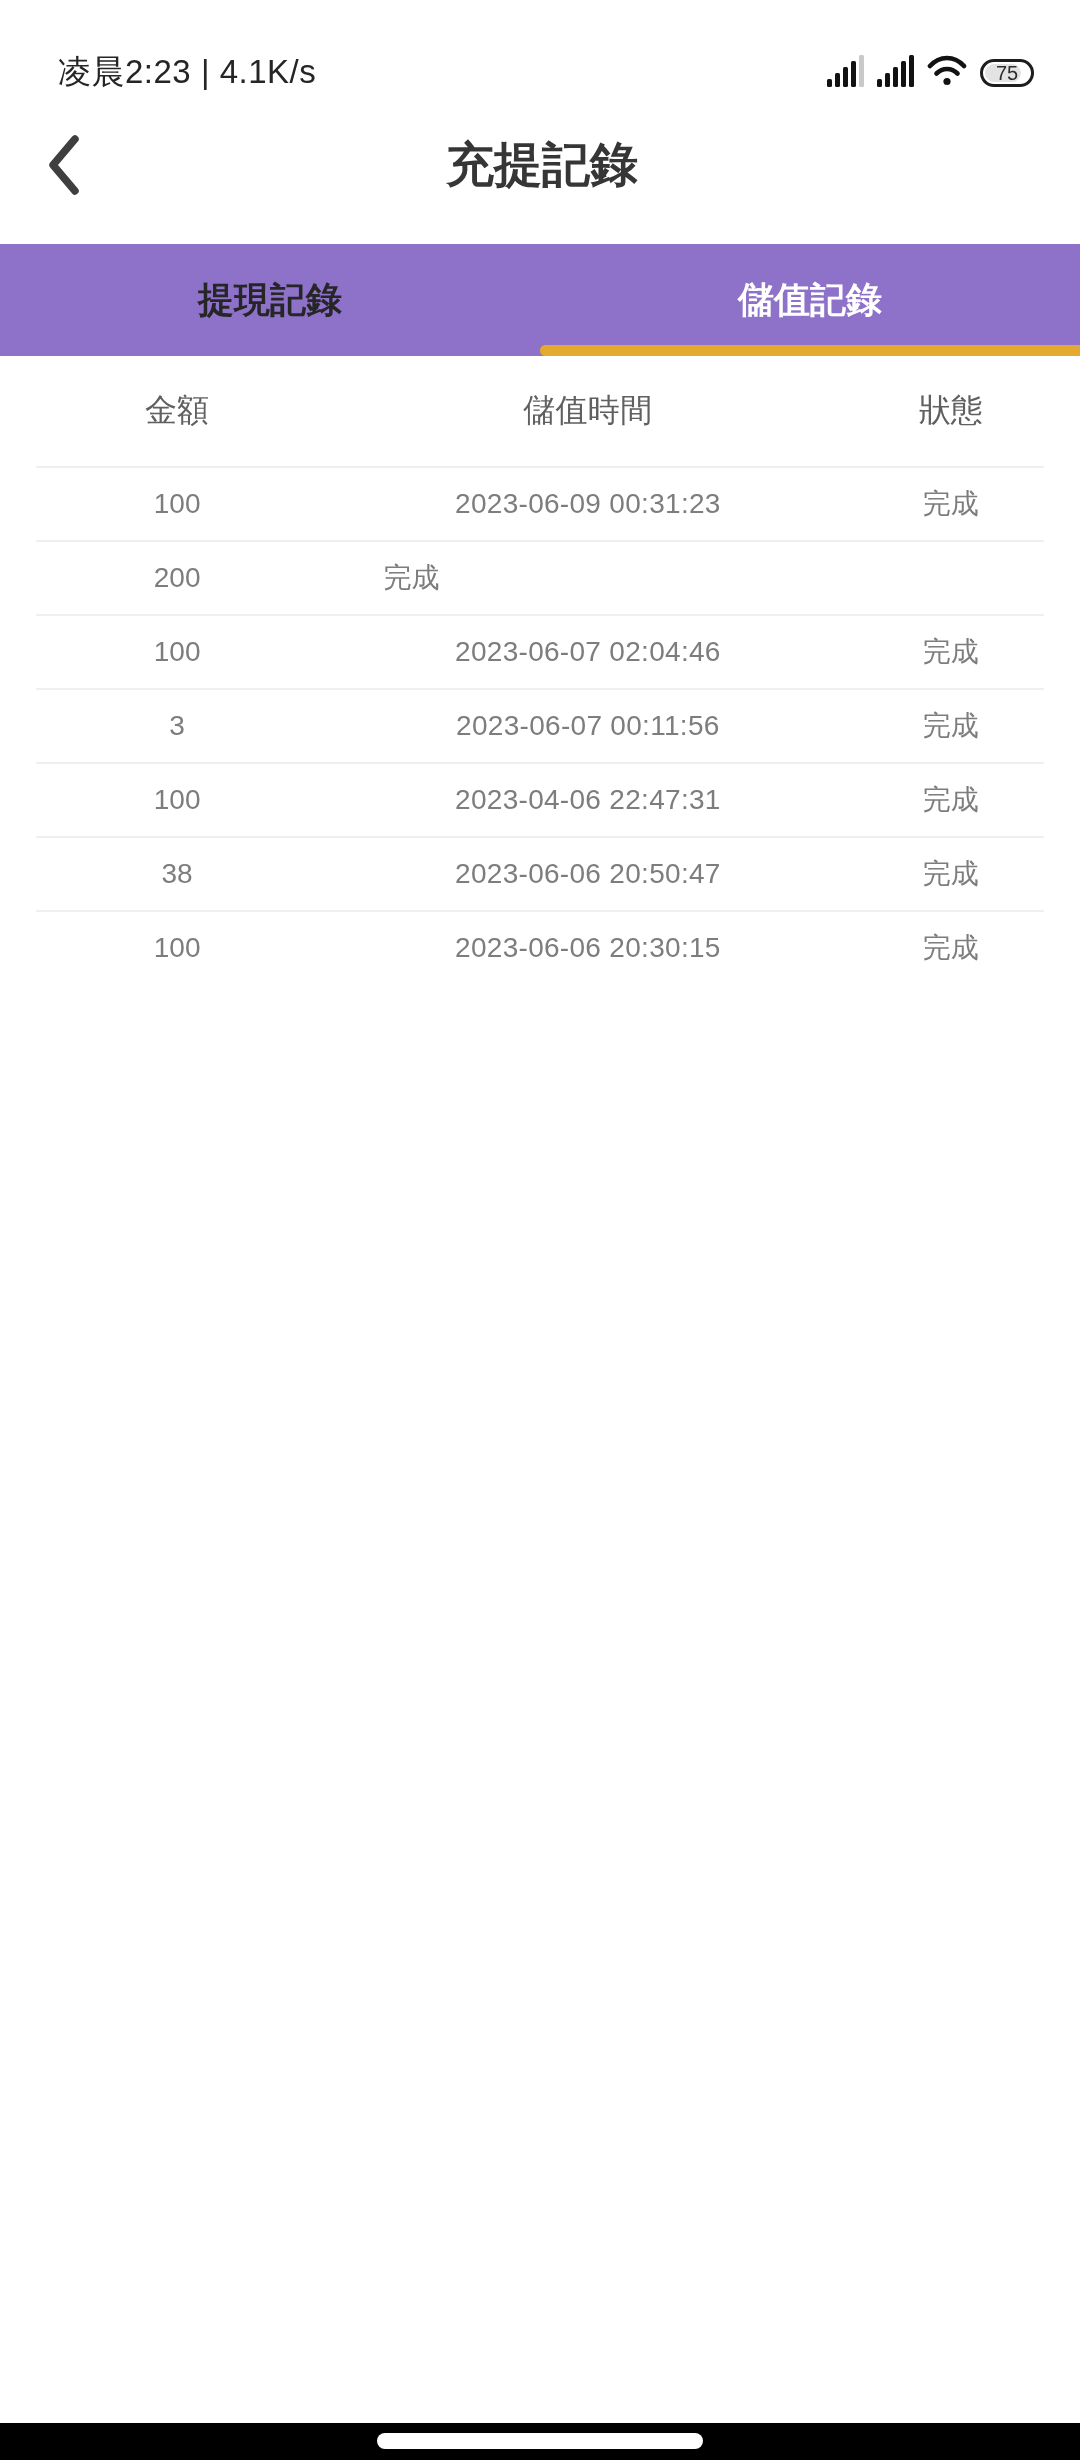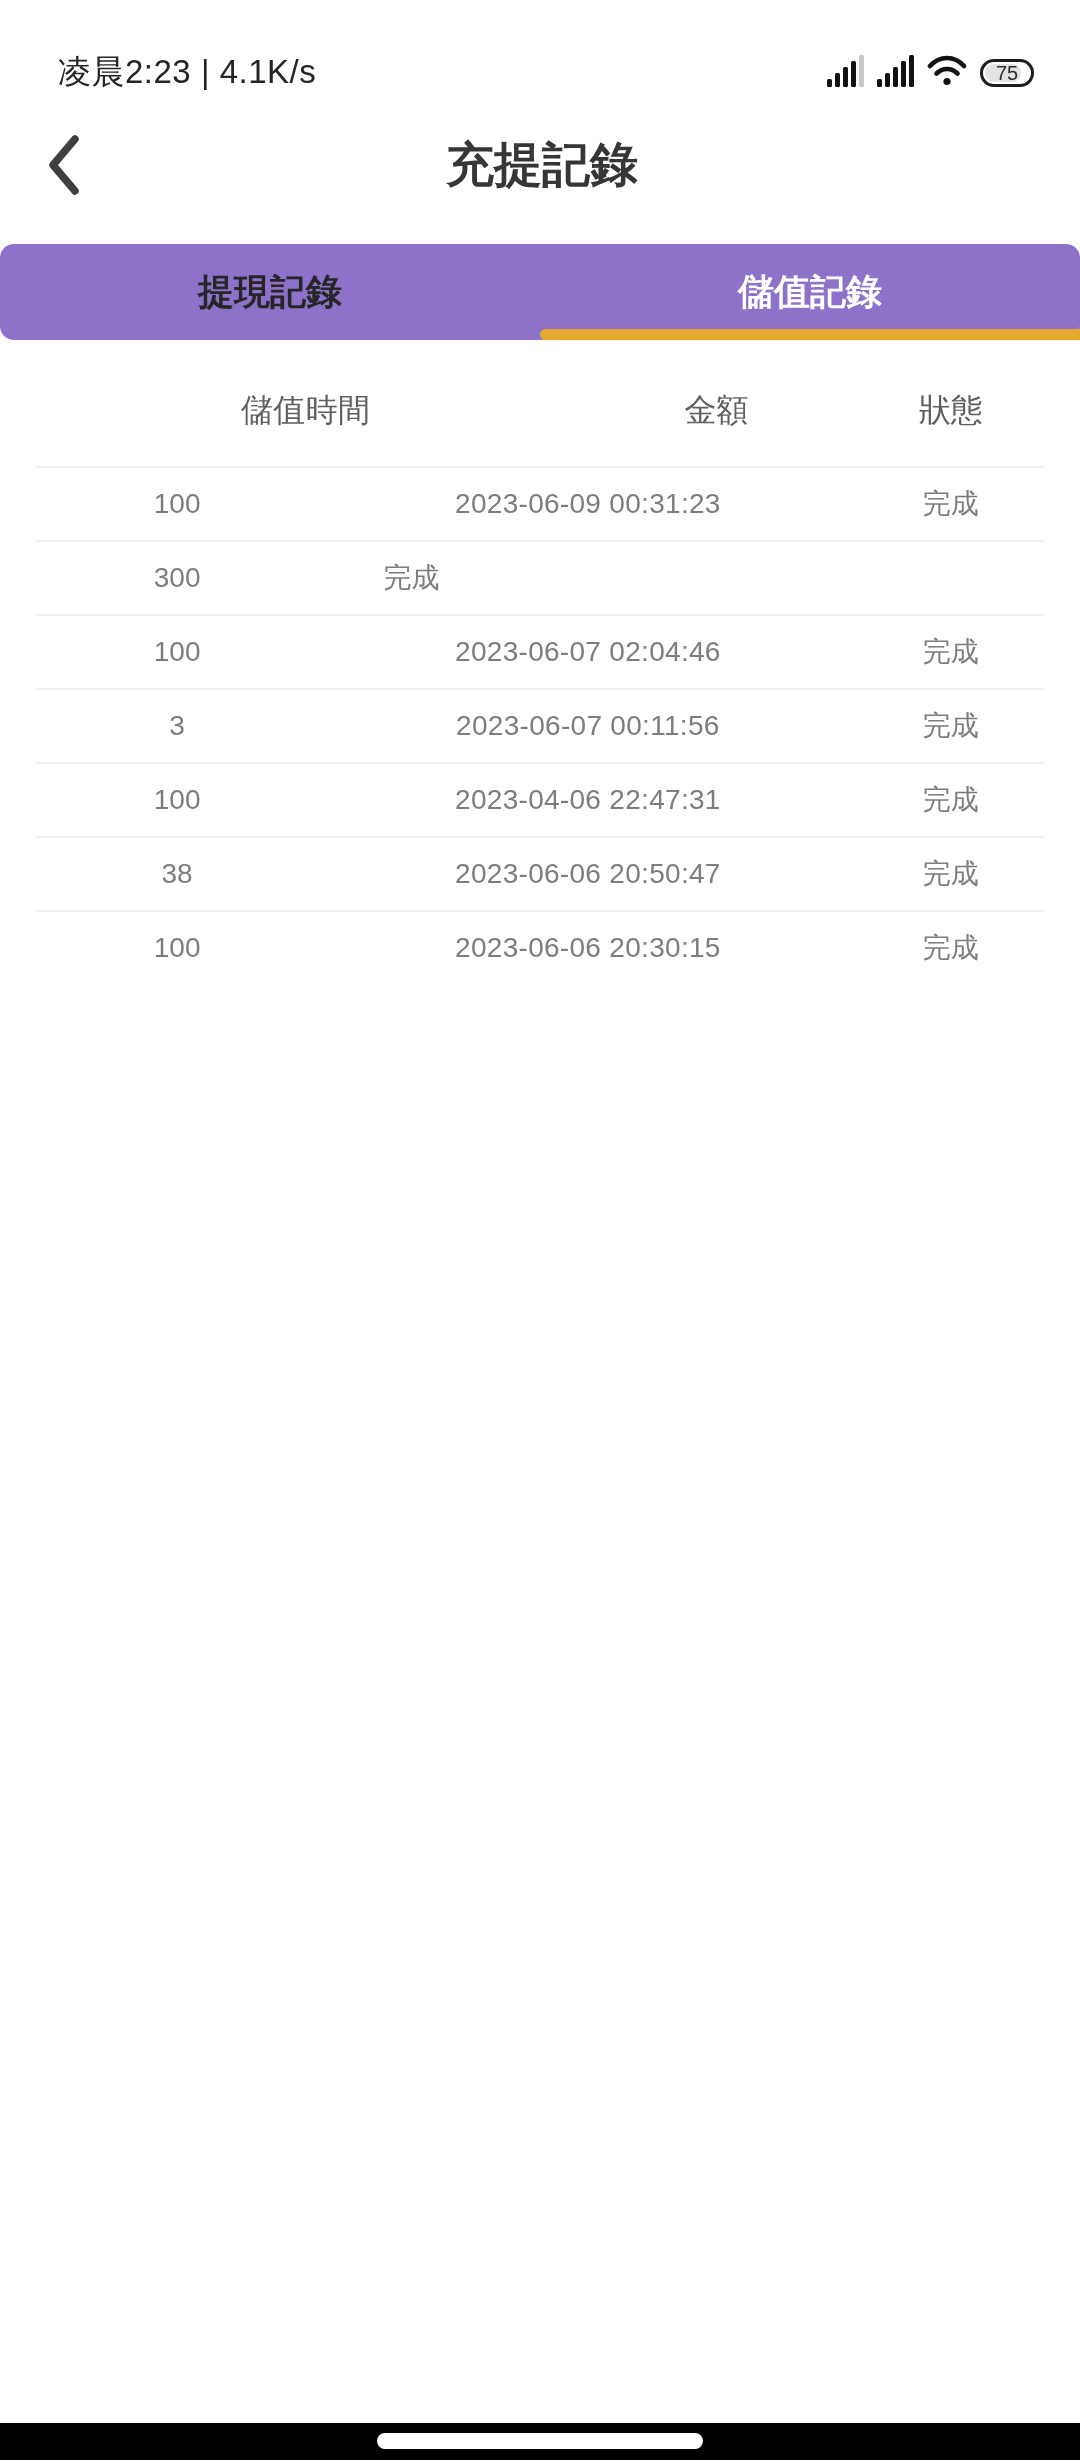--- a/index.html
+++ b/index.html
@@ -45,22 +45,22 @@
   
   .header{position:absolute;top:100px;left:4px;right:0;height:144px;}
   .back-btn{position:absolute;left:40px;top:30px;width:50px;height:70px;display:flex;align-items:center;background:none;border:none;padding:0;cursor:pointer;}
   .page-title{
     position:absolute;left:0;right:0;top:0;height:130px;line-height:130px;
     text-align:center;font-size:48px;font-weight:600;color:#363636;
   }
 
   
   .tabs{
-    position:absolute;top:244px;left:0;right:0;height:96px;
-    background:var(--tab-bar-purple);display:flex;border-radius:14px;
+    position:absolute;top:244px;left:0;right:0;height:112px;
+    background:var(--tab-bar-purple);display:flex;
   }
   .tab{
     flex:1;display:flex;align-items:center;justify-content:center;
     font-size:36px;font-weight:600;cursor:pointer;background:none;border:none;
   }
   .tab.inactive{color:var(--inactive-tab-text);}
   .tab.active{color:var(--active-tab-text);}
   .tab-underline{
     position:absolute;bottom:0;left:540px;width:540px;height:11px;
     background:var(--active-tab-underline-orange);border-radius:6px 0 0 6px;
@@ -139,32 +139,32 @@
       <span>提現記錄</span>
     </button>
     <button class="tab active">
       <span>儲值記錄</span>
     </button>
     <span class="tab-underline"></span>
   </div>
 
   <div class="table">
     <div class="thead">
+      <div class="cell col-amount">金額</div>
       <div class="cell col-time">儲值時間</div>
-      <div class="cell col-amount">金額</div>
       <div class="cell col-status">狀態</div>
     </div>
     <div>
         <div class="trow">
           <div class="cell col-amount">100</div>
           <div class="cell col-time">2023-06-09 00:31:23</div>
           <div class="cell col-status">完成</div>
         </div>
         <div class="trow">
-          <div class="cell col-amount">300</div>
+          <div class="cell col-amount">200</div>
           <div class="cell col-status">完成</div>
         </div>
         <div class="trow">
           <div class="cell col-amount">100</div>
           <div class="cell col-time">2023-06-07 02:04:46</div>
           <div class="cell col-status">完成</div>
         </div>
         <div class="trow">
           <div class="cell col-amount">3</div>
           <div class="cell col-time">2023-06-07 00:11:56</div>

